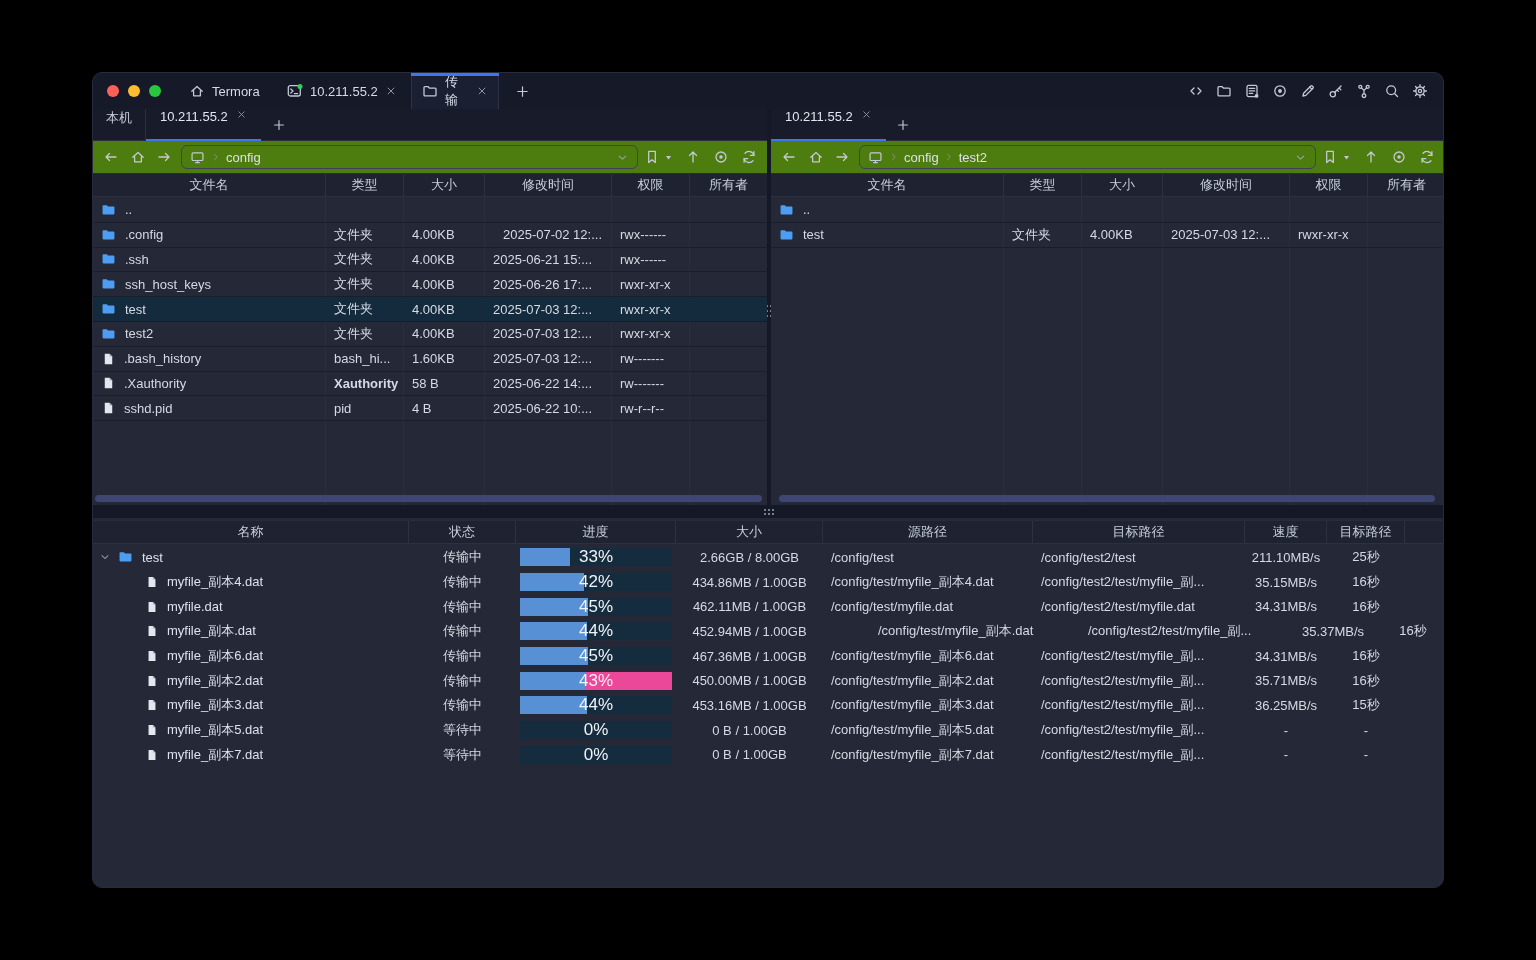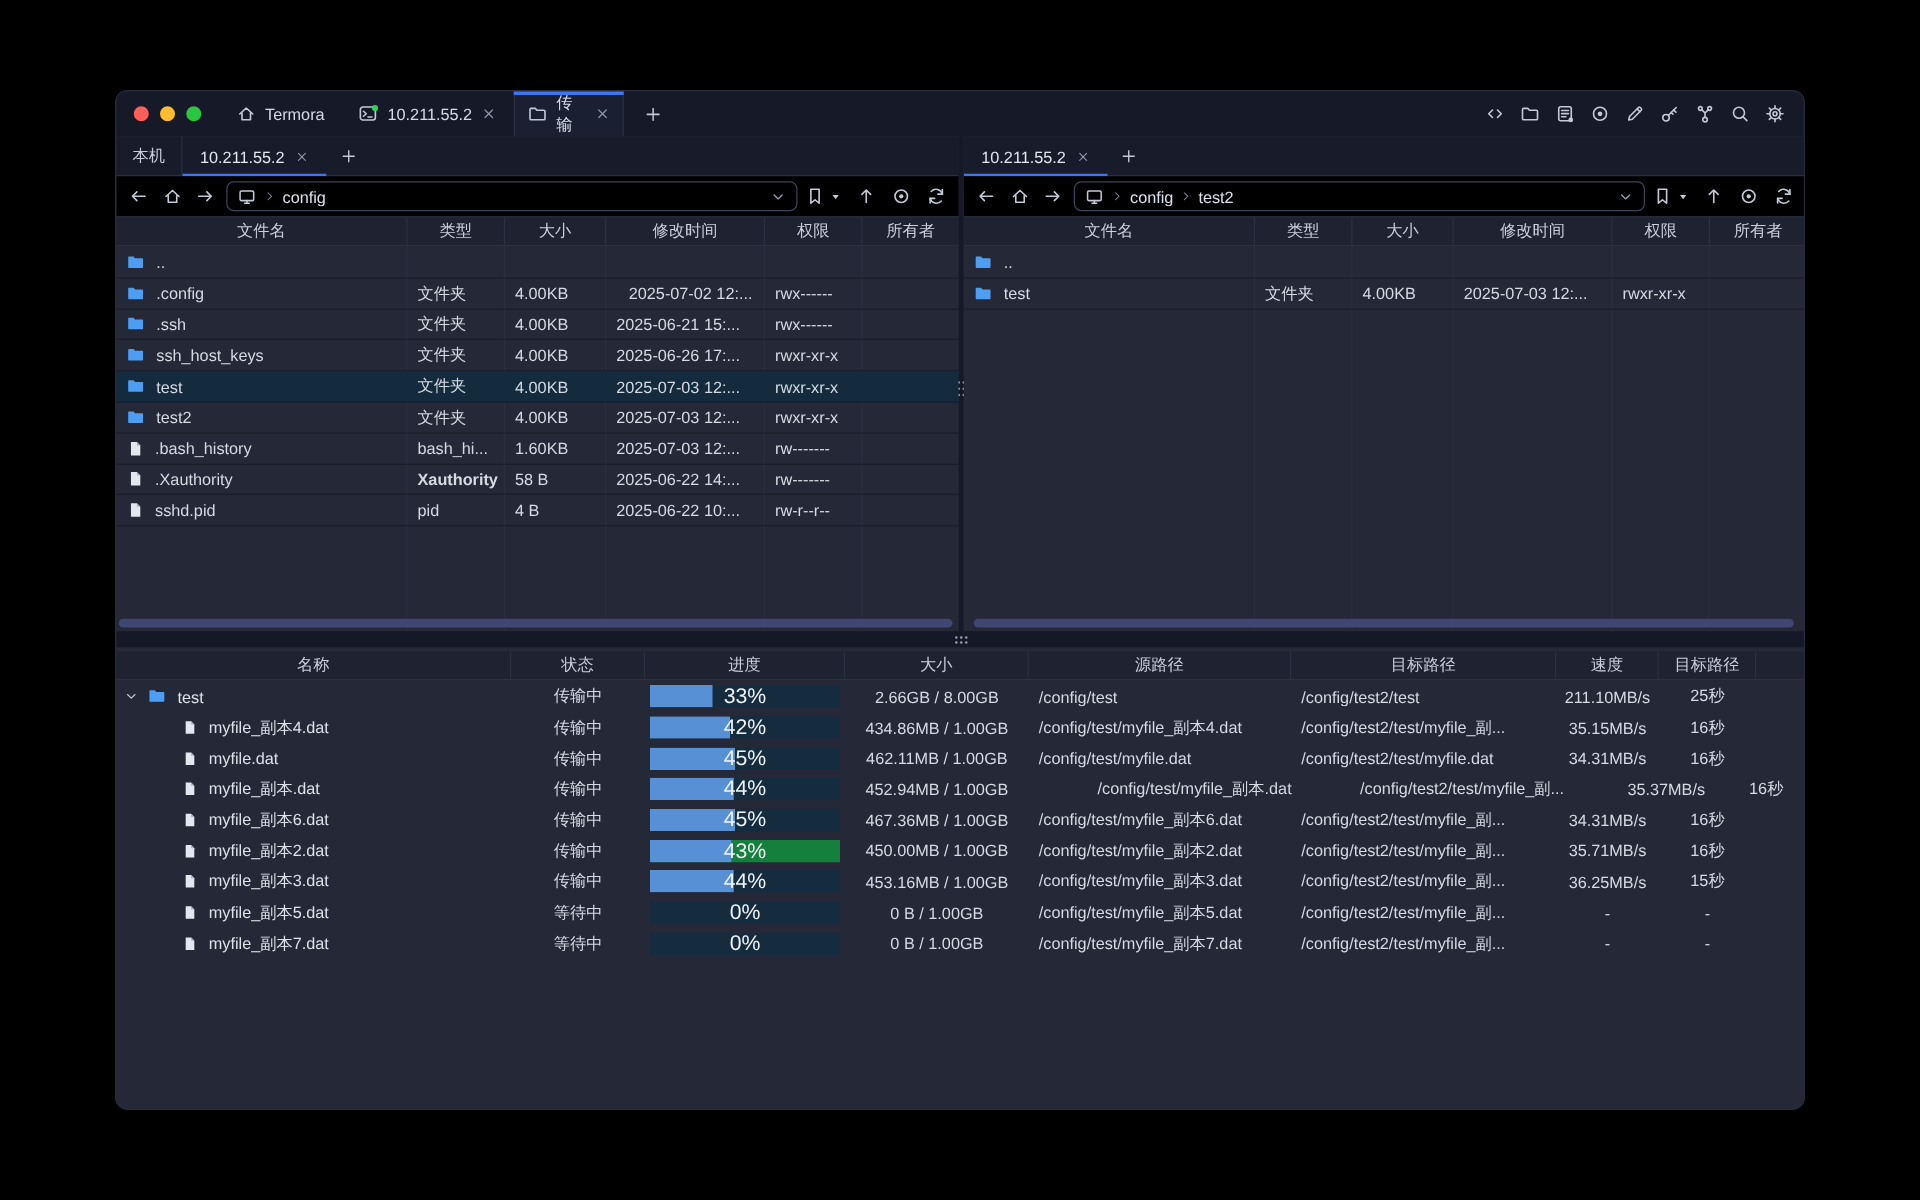--- a/index.html
+++ b/index.html
@@ -26,29 +26,29 @@
   .tbaic{width:16px;height:16px;color:#c3c9d6;cursor:pointer;}
   
   .main{position:absolute;left:0;top:36px;width:1352px;height:396px;}
   .pane{position:absolute;top:0;height:396px;width:674px;background:#242837;overflow:hidden;}
   .vsplit{position:absolute;left:674px;top:0;width:4px;height:396px;background:#151826;cursor:col-resize;}
   .vgrip{position:absolute;left:-3px;top:194px;width:10px;height:18px;display:grid;
          grid-template-columns:repeat(2,3px);grid-auto-rows:4px;gap:1px;justify-content:center;align-content:center;}
   .vgrip i{width:2px;height:2px;border-radius:50%;background:#9aa0b4;}
   
   .ptabs{position:absolute;left:0;top:0;right:0;height:32px;background:#171b2a;border-bottom:1px solid #2a2e3f;}
-  .ptab{position:absolute;top:0;height:32px;display:flex;align-items:center;gap:8px;font-size:13px;
+  .ptab{position:absolute;top:0;height:32px;display:flex;align-items:flex-start;gap:8px;font-size:13px;
         color:#c6ccd9;cursor:pointer;padding:0 14px;}
   .ptab .close{width:11px;height:11px;color:#8f97a9;}
   .ptab.first{left:0;width:53px;justify-content:center;border-right:1px solid #2a2e3f;padding:0;}
   .ptab.active{color:#e2e6ef;}
   .ptab.active::after{content:"";position:absolute;left:0;right:0;bottom:0;height:2.5px;background:#3b77f2;}
   .pplus{position:absolute;top:9px;width:14px;height:14px;color:#c3c9d6;cursor:pointer;}
   
-  .ptoolbar{position:absolute;left:0;top:32px;right:0;height:32px;background:#000000;padding-left:39px;}
+  .ptoolbar{position:absolute;left:0;top:32px;right:0;height:32px;background:#4d7c0f;padding-left:39px;}
   .tbic{position:absolute;top:8px;width:16px;height:16px;color:#c3c9d6;cursor:pointer;}
   .tbic.caret{width:9px;height:9px;top:12px;}
   .crumbfield{position:absolute;left:88px;top:4px;width:457px;height:24px;border:1px solid #3c4358;
               border-radius:6px;display:flex;align-items:center;cursor:text;padding:0 8px;gap:6px;}
   .crumbfield .mon{width:15px;height:15px;color:#c3c9d6;flex:0 0 auto;}
   .crumbs{display:flex;align-items:center;gap:5px;font-size:13px;color:#dce0ea;white-space:nowrap;overflow:hidden;flex:1;}
   .csep{width:10px;height:10px;color:#8f97a9;flex:0 0 auto;}
   .fieldchev{width:13px;height:13px;color:#9aa1b2;flex:0 0 auto;}
   
   .thead{position:absolute;left:0;right:0;height:24px;background:#1e2231;border-top:1px solid #272b3c;
@@ -748,21 +748,21 @@
               <span class="fico file" style="width: 12px; height: 14px;">
                 <svg viewBox="0 0 16 16" fill="none" stroke="currentColor" stroke-width="1.3" stroke-linecap="round" stroke-linejoin="round" style="width:100%;height:100%;display:block">
                   <path d="M3.4 1.4h5.8l3.4 3.4v9.8H3.4z" fill="#e3e7f0" stroke="none"></path>
                   <path d="M9.2 1.4v3.4h3.4z" fill="#a9b1c2" stroke="none"></path>
                 </svg>
               </span>
               <span class="lbl">myfile_副本2.dat</span>
             </div>
             <div class="tcell center" style="width: 107px; display: flex; align-items: center; justify-content: center;">传输中</div>
             <div class="tcell pcell" style="width: 160px;">
-              <div class="ptrack" style="background: #15803d;">
+              <div class="ptrack" style="background: #ec4899;">
                 <div class="pfill" style="width: 43%; background: rgb(88, 144, 213);"></div>
                 <div class="plabel">43%</div>
               </div>
             </div>
             <div class="tcell center" style="width: 147px; display: flex; align-items: center; justify-content: center;">450.00MB / 1.00GB</div>
             <div class="tcell left" style="width: 210px;">/config/test/myfile_副本2.dat</div>
             <div class="tcell left" style="width: 212px;">/config/test2/test/myfile_副...</div>
             <div class="tcell center" style="width: 82px; display: flex; align-items: center; justify-content: center;">35.71MB/s</div>
             <div class="tcell center" style="width: 78px; display: flex; align-items: center; justify-content: center;">16秒</div>
           </div>

